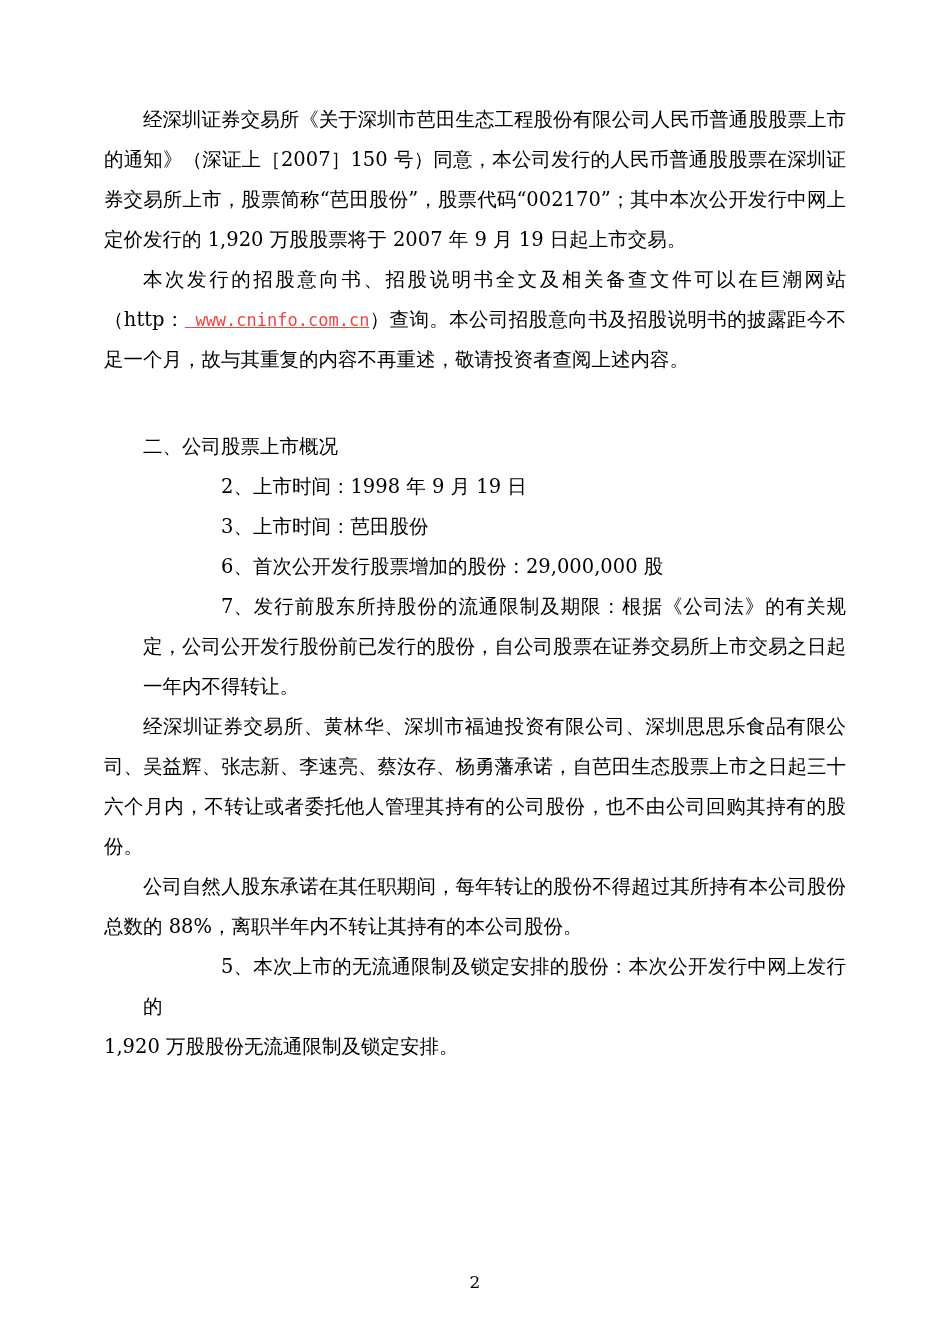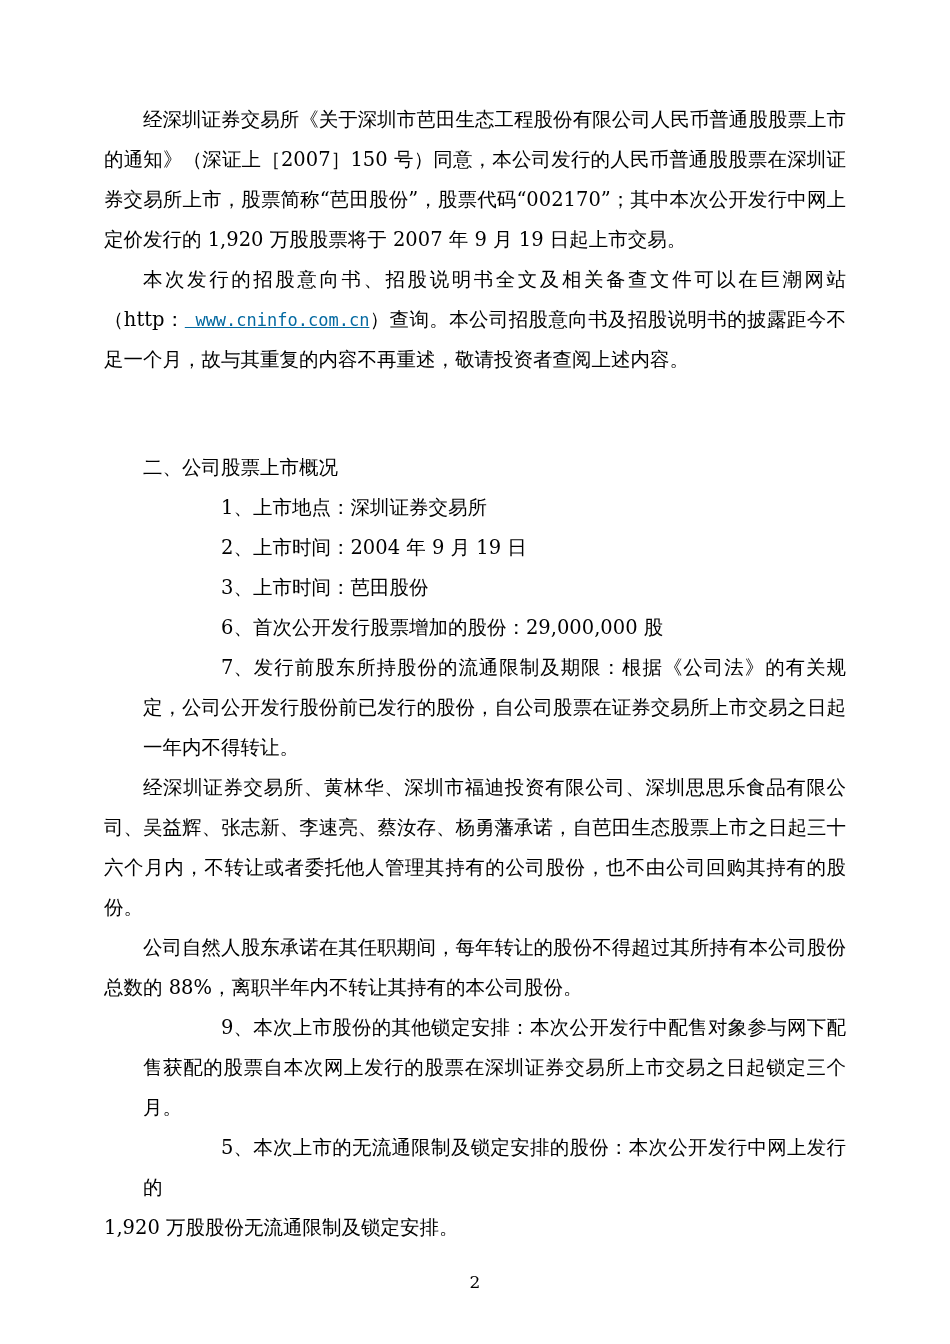--- a/index.html
+++ b/index.html
@@ -32,35 +32,35 @@
     padding: 0;
   }
   .para {
     text-indent: 2em;
   }
   .para-none {
     text-indent: 0;
   }
   .section-head {
     text-indent: 2em;
-    margin-top: 46px;
+    margin-top: 25px;
   }
   .list-item {
     text-indent: 2em;
   }
   .list-item .num {
     display: inline-block;
     min-width: 2.4em;
   }
   .indent-hang {
     padding-left: 2em;
     text-indent: 2em;
   }
   .link {
-    color: #0369a1;
+    color: #ef4444;
     text-decoration: underline;
   }
   .mono {
     font-family: "DejaVu Sans Mono", "Liberation Mono", monospace;
     font-size: 17px;
   }
   .spacer-md { height: 22px; }
   .page-number {
     position: absolute;
     bottom: 52px;
@@ -78,38 +78,36 @@
   <div class="doc-body">
 
     <p class="para">经深圳证券交易所《关于深圳市芭田生态工程股份有限公司人民币普通股股票上市的通知》（深证上［2007］150 号）同意，本公司发行的人民币普通股股票在深圳证券交易所上市，股票简称“芭田股份”，股票代码“002170”；其中本次公开发行中网上定价发行的 1,920 万股股票将于 2007 年 9 月 19 日起上市交易。</p>
 
     <p class="para"><span>本次发行的招股意向书、招股说明书全文及相关备查文件可以在巨潮网站（http：</span><span class="link mono"> www.cninfo.com.cn</span><span>）查询。本公司招股意向书及招股说明书的披露距今不足一个月，故与其重复的内容不再重述，敬请投资者查阅上述内容。</span></p>
 
     <div class="spacer-md"></div>
 
     <p class="section-head">二、公司股票上市概况</p>
 
-    <p class="list-item indent-hang"><span class="num">1、</span><span>上市地点：深圳证券交易所</span></p>
 
-    <p class="list-item indent-hang"><span class="num">2、</span><span>上市时间：2004 年 9 月 19 日</span></p>
+    <p class="list-item indent-hang"><span class="num">2、</span><span>上市时间：1998 年 9 月 19 日</span></p>
 
     <p class="list-item indent-hang"><span class="num">3、</span><span>上市时间：芭田股份</span></p>
 
 
 
     <p class="list-item indent-hang"><span class="num">6、</span><span>首次公开发行股票增加的股份：29,000,000  股</span></p>
 
     <p class="list-item indent-hang"><span class="num">7、</span><span>发行前股东所持股份的流通限制及期限：根据《公司法》的有关规定，公司公开发行股份前已发行的股份，自公司股票在证券交易所上市交易之日起一年内不得转让。</span></p>
 
 
     <p class="para">经深圳证券交易所、黄林华、深圳市福迪投资有限公司、深圳思思乐食品有限公司、吴益辉、张志新、李速亮、蔡汝存、杨勇藩承诺，自芭田生态股票上市之日起三十六个月内，不转让或者委托他人管理其持有的公司股份，也不由公司回购其持有的股份。</p>
 
     <p class="para">公司自然人股东承诺在其任职期间，每年转让的股份不得超过其所持有本公司股份总数的 88%，离职半年内不转让其持有的本公司股份。</p>
 
-    <p class="list-item indent-hang"><span class="num">9、</span><span>本次上市股份的其他锁定安排：本次公开发行中配售对象参与网下配售获配的股票自本次网上发行的股票在深圳证券交易所上市交易之日起锁定三个月。</span></p>
 
     <p class="list-item indent-hang"><span class="num">5、</span><span>本次上市的无流通限制及锁定安排的股份：本次公开发行中网上发行的</span></p>
 
     <p class="para-none">1,920 万股股份无流通限制及锁定安排。</p>
 
   </div>
 
   <div class="page-number">2</div>
 </div>
 

